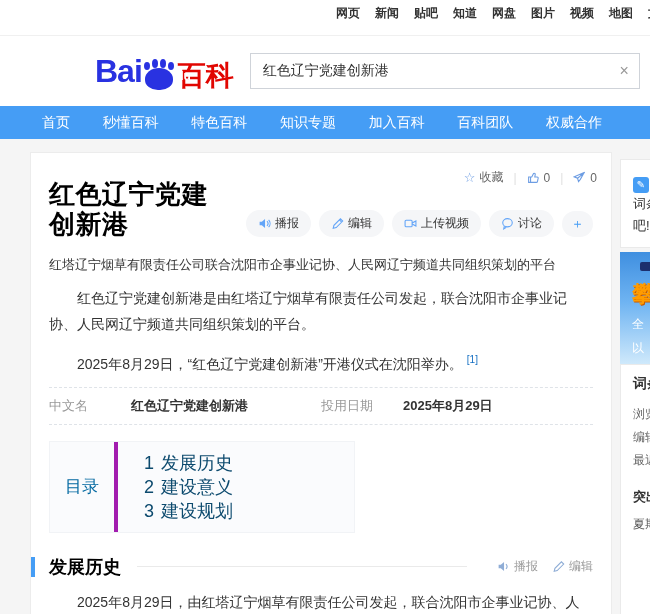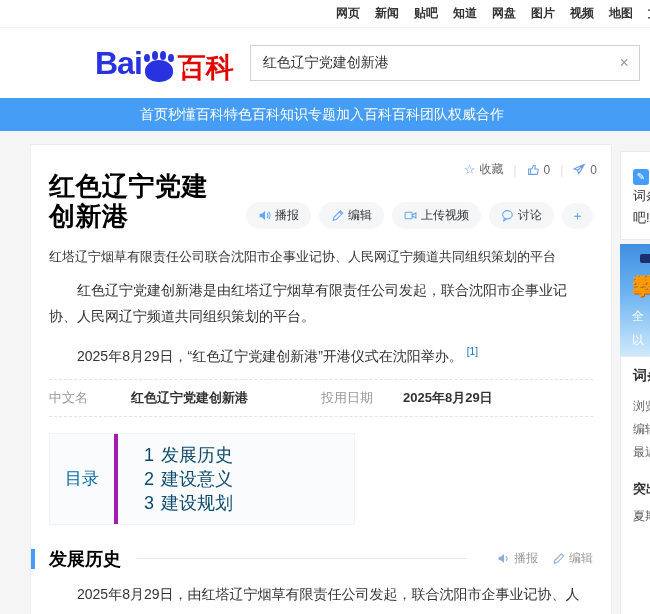--- a/index.html
+++ b/index.html
@@ -1,20 +1,20 @@
 <!DOCTYPE html>
 <html><head>
 <meta charset="utf-8">
 <style>
   * { margin:0; padding:0; box-sizing:border-box; }
   html,body { width:650px; height:614px; overflow:hidden; background:#fff;
     font-family:"Liberation Sans","DejaVu Sans",sans-serif; color:#333; }
 
   
-  .topbar { position:relative; height:28px; background:#fff; border-bottom:1px solid #f0f0f0;padding-left:8px; }
+  .topbar { position:relative; height:36px; background:#fff; border-bottom:1px solid #f0f0f0;padding-left:8px; }
   .topbar-links { position:absolute; top:5px; left:336px; right:-22px; display:flex; justify-content:space-between; }
   .topbar-links a { font-size:12px; font-weight:bold; color:#333; text-decoration:none; white-space:nowrap; cursor:pointer; }
 
   
   .header { display:flex; align-items:center; height:70px; padding-left:95px; background:#fff; }
   .logo { display:flex; align-items:flex-end; margin-right:16px; cursor:pointer; }
   .logo-bai { font-size:32px; font-weight:bold; color:#2932e1; letter-spacing:-1px; }
   .paw { position:relative; width:32px; height:30px; margin:0 1px; }
   .paw-pad { position:absolute; left:2px; top:8px; width:28px; height:22px; background:#2932e1; border-radius:50% 50% 46% 46%; }
   .paw-du { position:absolute; left:20px; top:9px; width:28px; text-align:right; color:#fff; font-size:12px; font-weight:bold; }
@@ -25,21 +25,21 @@
   .paw i:nth-child(4){ width:6px;height:8px;left:25px;top:2px; }
   .logo-suffix { font-size:28px; font-weight:bold; color:#e10601; line-height:1; margin-left:2px; }
   .searchbox { position:relative; width:390px; height:36px; border:1px solid #cfd3d9; background:#fff; }
   .searchbox input { width:100%; height:100%; border:0; outline:none; padding:0 34px 0 12px; font-size:14px; color:#333;
     font-family:"Liberation Sans","DejaVu Sans",sans-serif; }
   .search-clear { position:absolute; right:10px; top:7px; font-size:16px; color:#999; cursor:pointer; line-height:20px; }
   .search-btn { width:96px; height:38px; margin-left:6px; background:#459df5; color:#fff; border:0; font-size:15px;
     cursor:pointer; white-space:nowrap; font-family:"Liberation Sans","DejaVu Sans",sans-serif; }
 
   
-  .sitenav { display:flex; justify-content:center; align-items:center; height:33px; background:#459df5; padding:0 48px 0 42px; }
+  .sitenav { display:flex; justify-content:space-between; align-items:center; height:33px; background:#459df5; padding:0 48px 0 42px; }
   .sitenav a { color:#fff; font-size:14px; text-decoration:none; white-space:nowrap; cursor:pointer; }
 
   
   .main { position:relative; height:485px; background:#f5f5f5; }
   .card { position:absolute; left:30px; top:13px; width:582px; bottom:-10px; background:#fff; border:1px solid #ececec; padding:0 18px; }
 
   .actions { position:absolute; top:16px; right:14px; display:flex; align-items:center; font-size:12px; color:#666; }
   .actions .sep { margin:0 10px; color:#e0e0e0; }
   .actions .ic { color:#6d9de3; margin-right:4px; font-size:13px; }
   .actions .grp { display:flex; align-items:center; cursor:pointer; }

